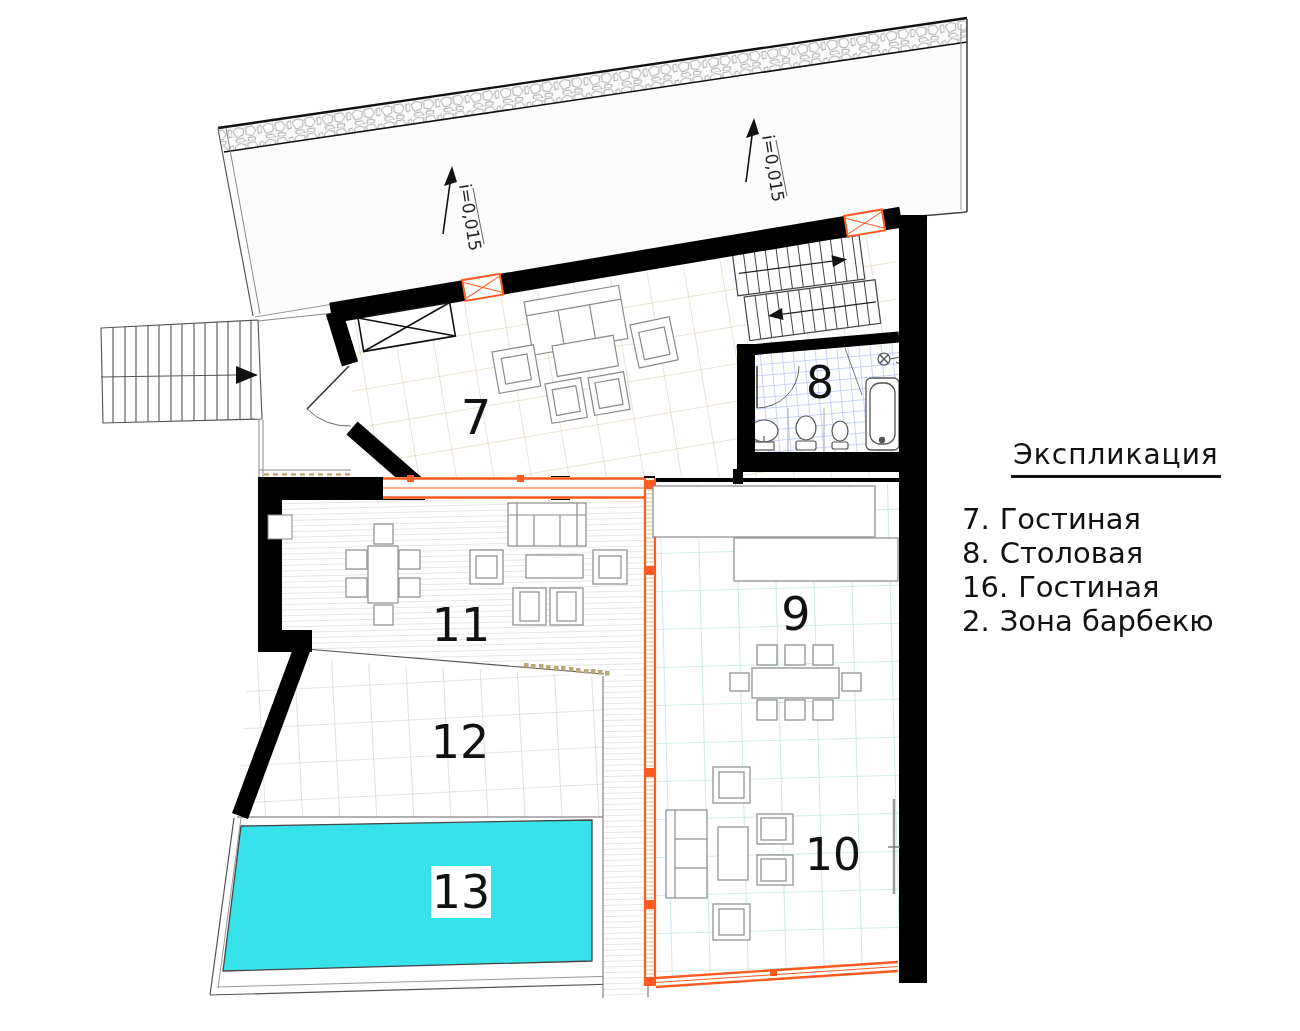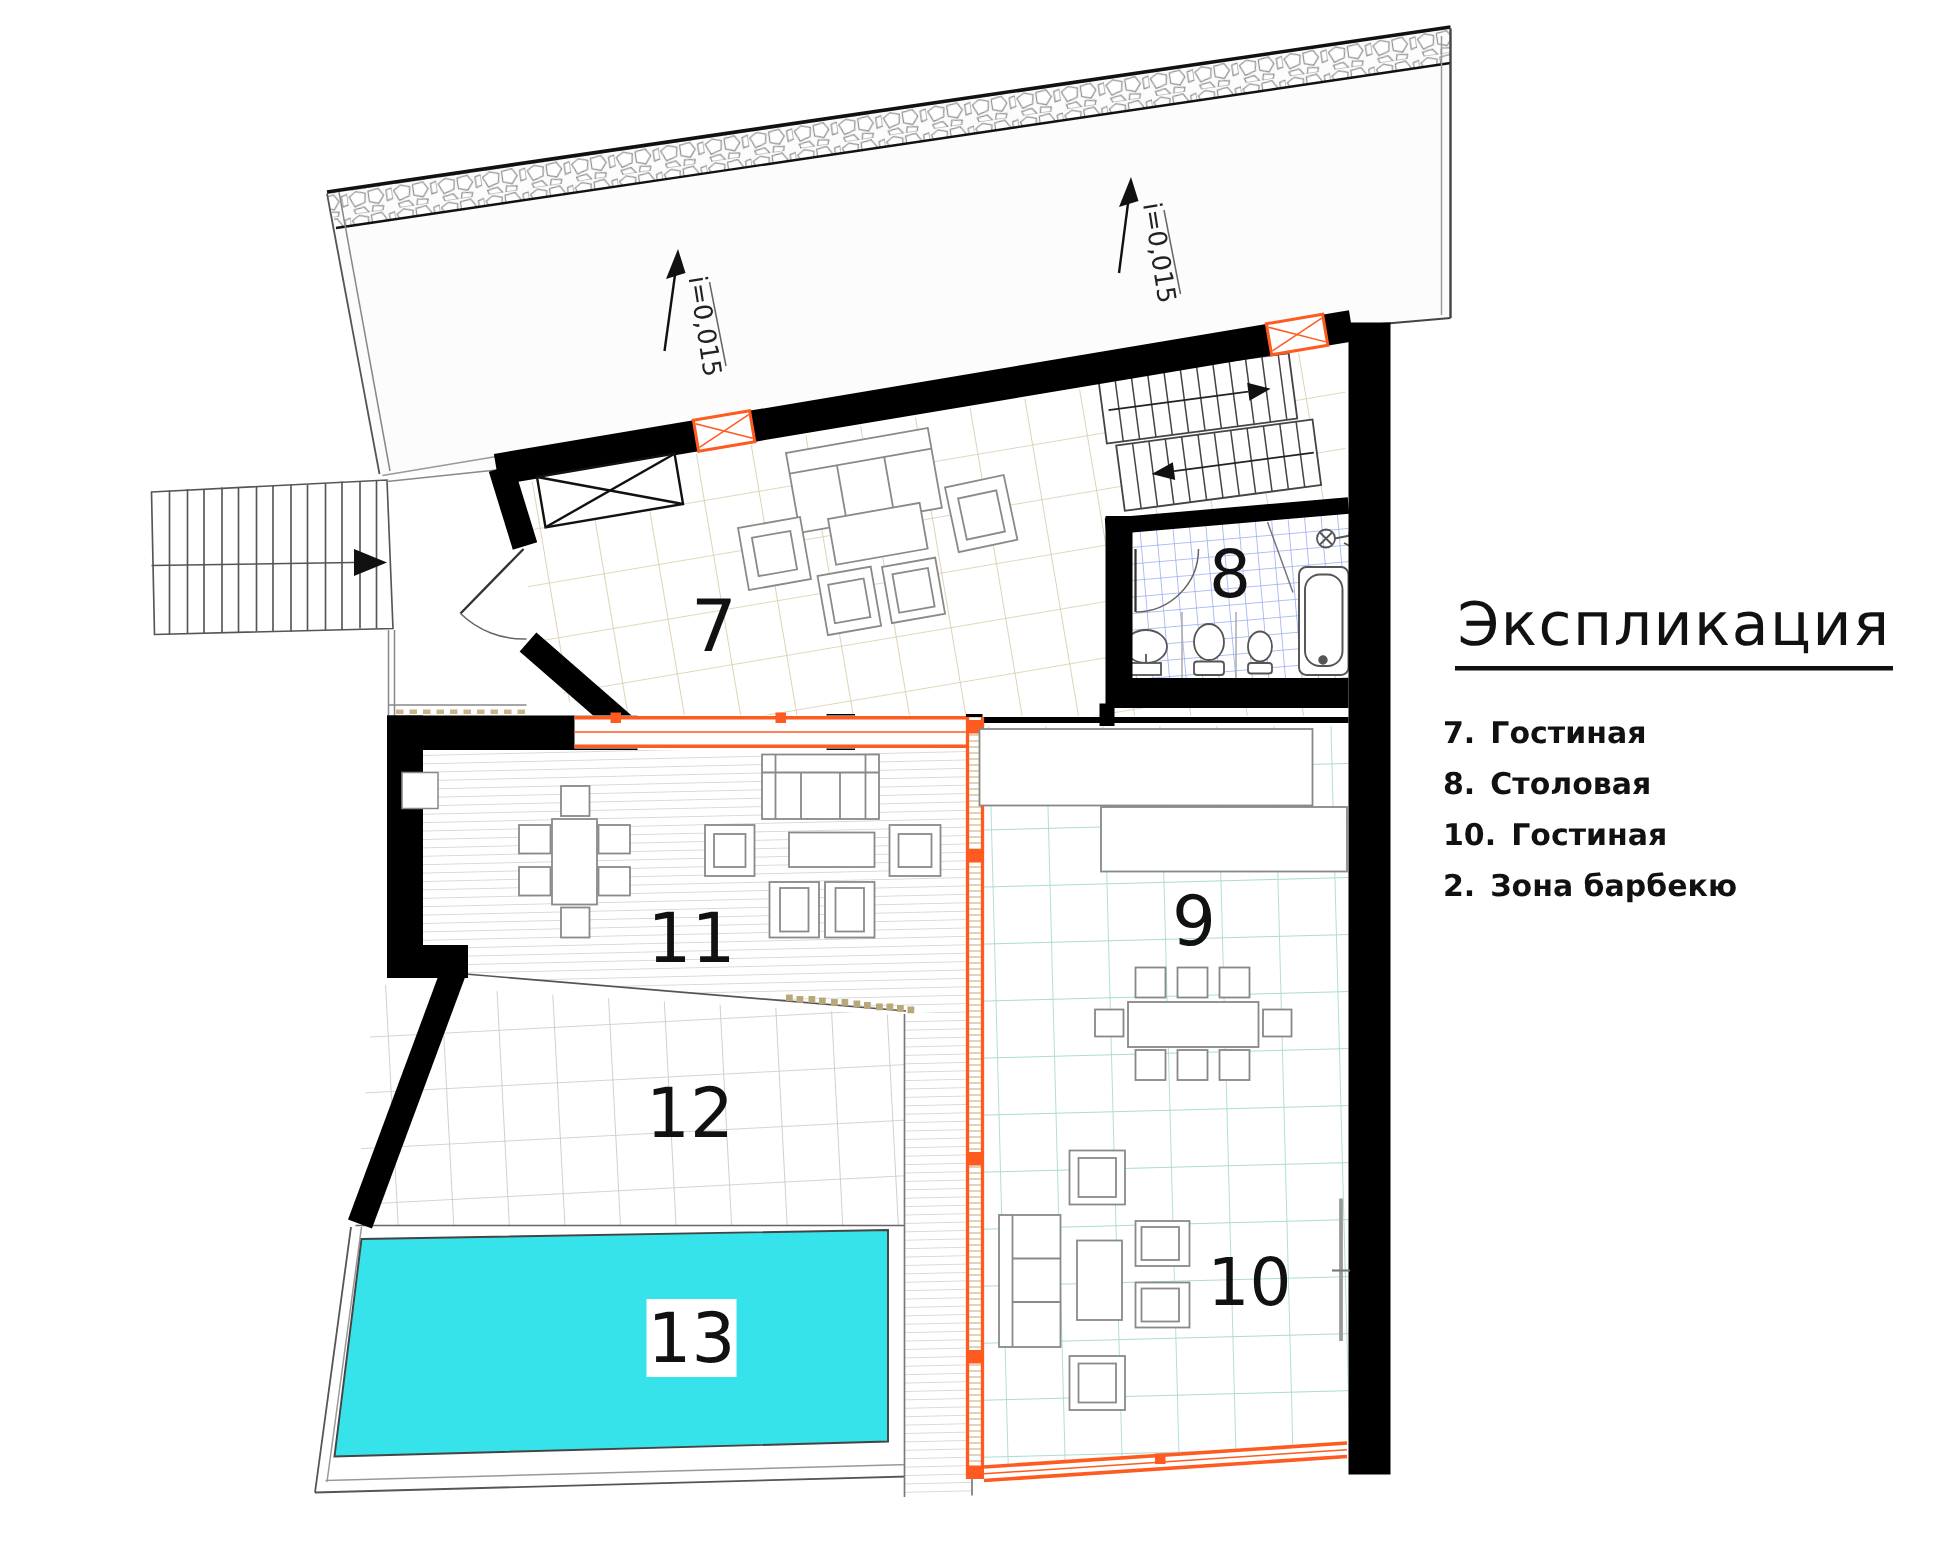--- a/index.html
+++ b/index.html
@@ -1,24 +1,24 @@
 <!DOCTYPE html>
 <html><head>
 <meta charset="utf-8">
 <style>
   html,body{margin:0;padding:0;background:#ffffff;}
   .stage{position:relative;width:1300px;height:1031px;background:#fff;overflow:hidden;
          font-family:"DejaVu Sans",sans-serif;}
   .plan-svg{position:absolute;left:0;top:0;}
   .legend{position:absolute;left:948px;top:394px;width:336px;color:#111;}
   .legend-title-wrap{text-align:center;}
-  .legend-title{display:inline-block;font-size:40px;letter-spacing:1px;
-                border-bottom:3px solid #111;padding:0 2px 4px 2px;}
+  .legend-title{display:inline-block;font-size:28px;letter-spacing:1px;
+                border-bottom:3px solid #111;padding:0 2px 4px 2px;margin-top:44px;}
   .legend-list{margin-top:24px;}
-  .legend-row{font-size:20px;line-height:34px;white-space:nowrap;padding-left:14px;font-weight:bold;}
+  .legend-row{font-size:29px;line-height:34px;white-space:nowrap;padding-left:14px;}
   .legend-num{display:inline-block;margin-right:10px;}
 </style>
 </head>
 <body>
 
 <div class="stage">
 
 <svg class="plan-svg" width="1300" height="1031" viewBox="0 0 1300 1031" xmlns="http://www.w3.org/2000/svg">
 <defs>
   <pattern id="gridTan" width="37" height="37" patternUnits="userSpaceOnUse" patternTransform="rotate(-9.6)">
@@ -440,21 +440,21 @@
     <span class="legend-title">Экспликация</span>
   </div>
   <div class="legend-list">
     <div class="legend-row">
       <span class="legend-num">7.</span><span>Гостиная</span>
     </div>
     <div class="legend-row">
       <span class="legend-num">8.</span><span>Столовая</span>
     </div>
     <div class="legend-row">
-      <span class="legend-num">10.</span><span>Гостиная</span>
+      <span class="legend-num">16.</span><span>Гостиная</span>
     </div>
     <div class="legend-row">
       <span class="legend-num">2.</span><span>Зона барбекю</span>
     </div>
   </div>
 </div>
 
 </div>
 
 </body></html>

